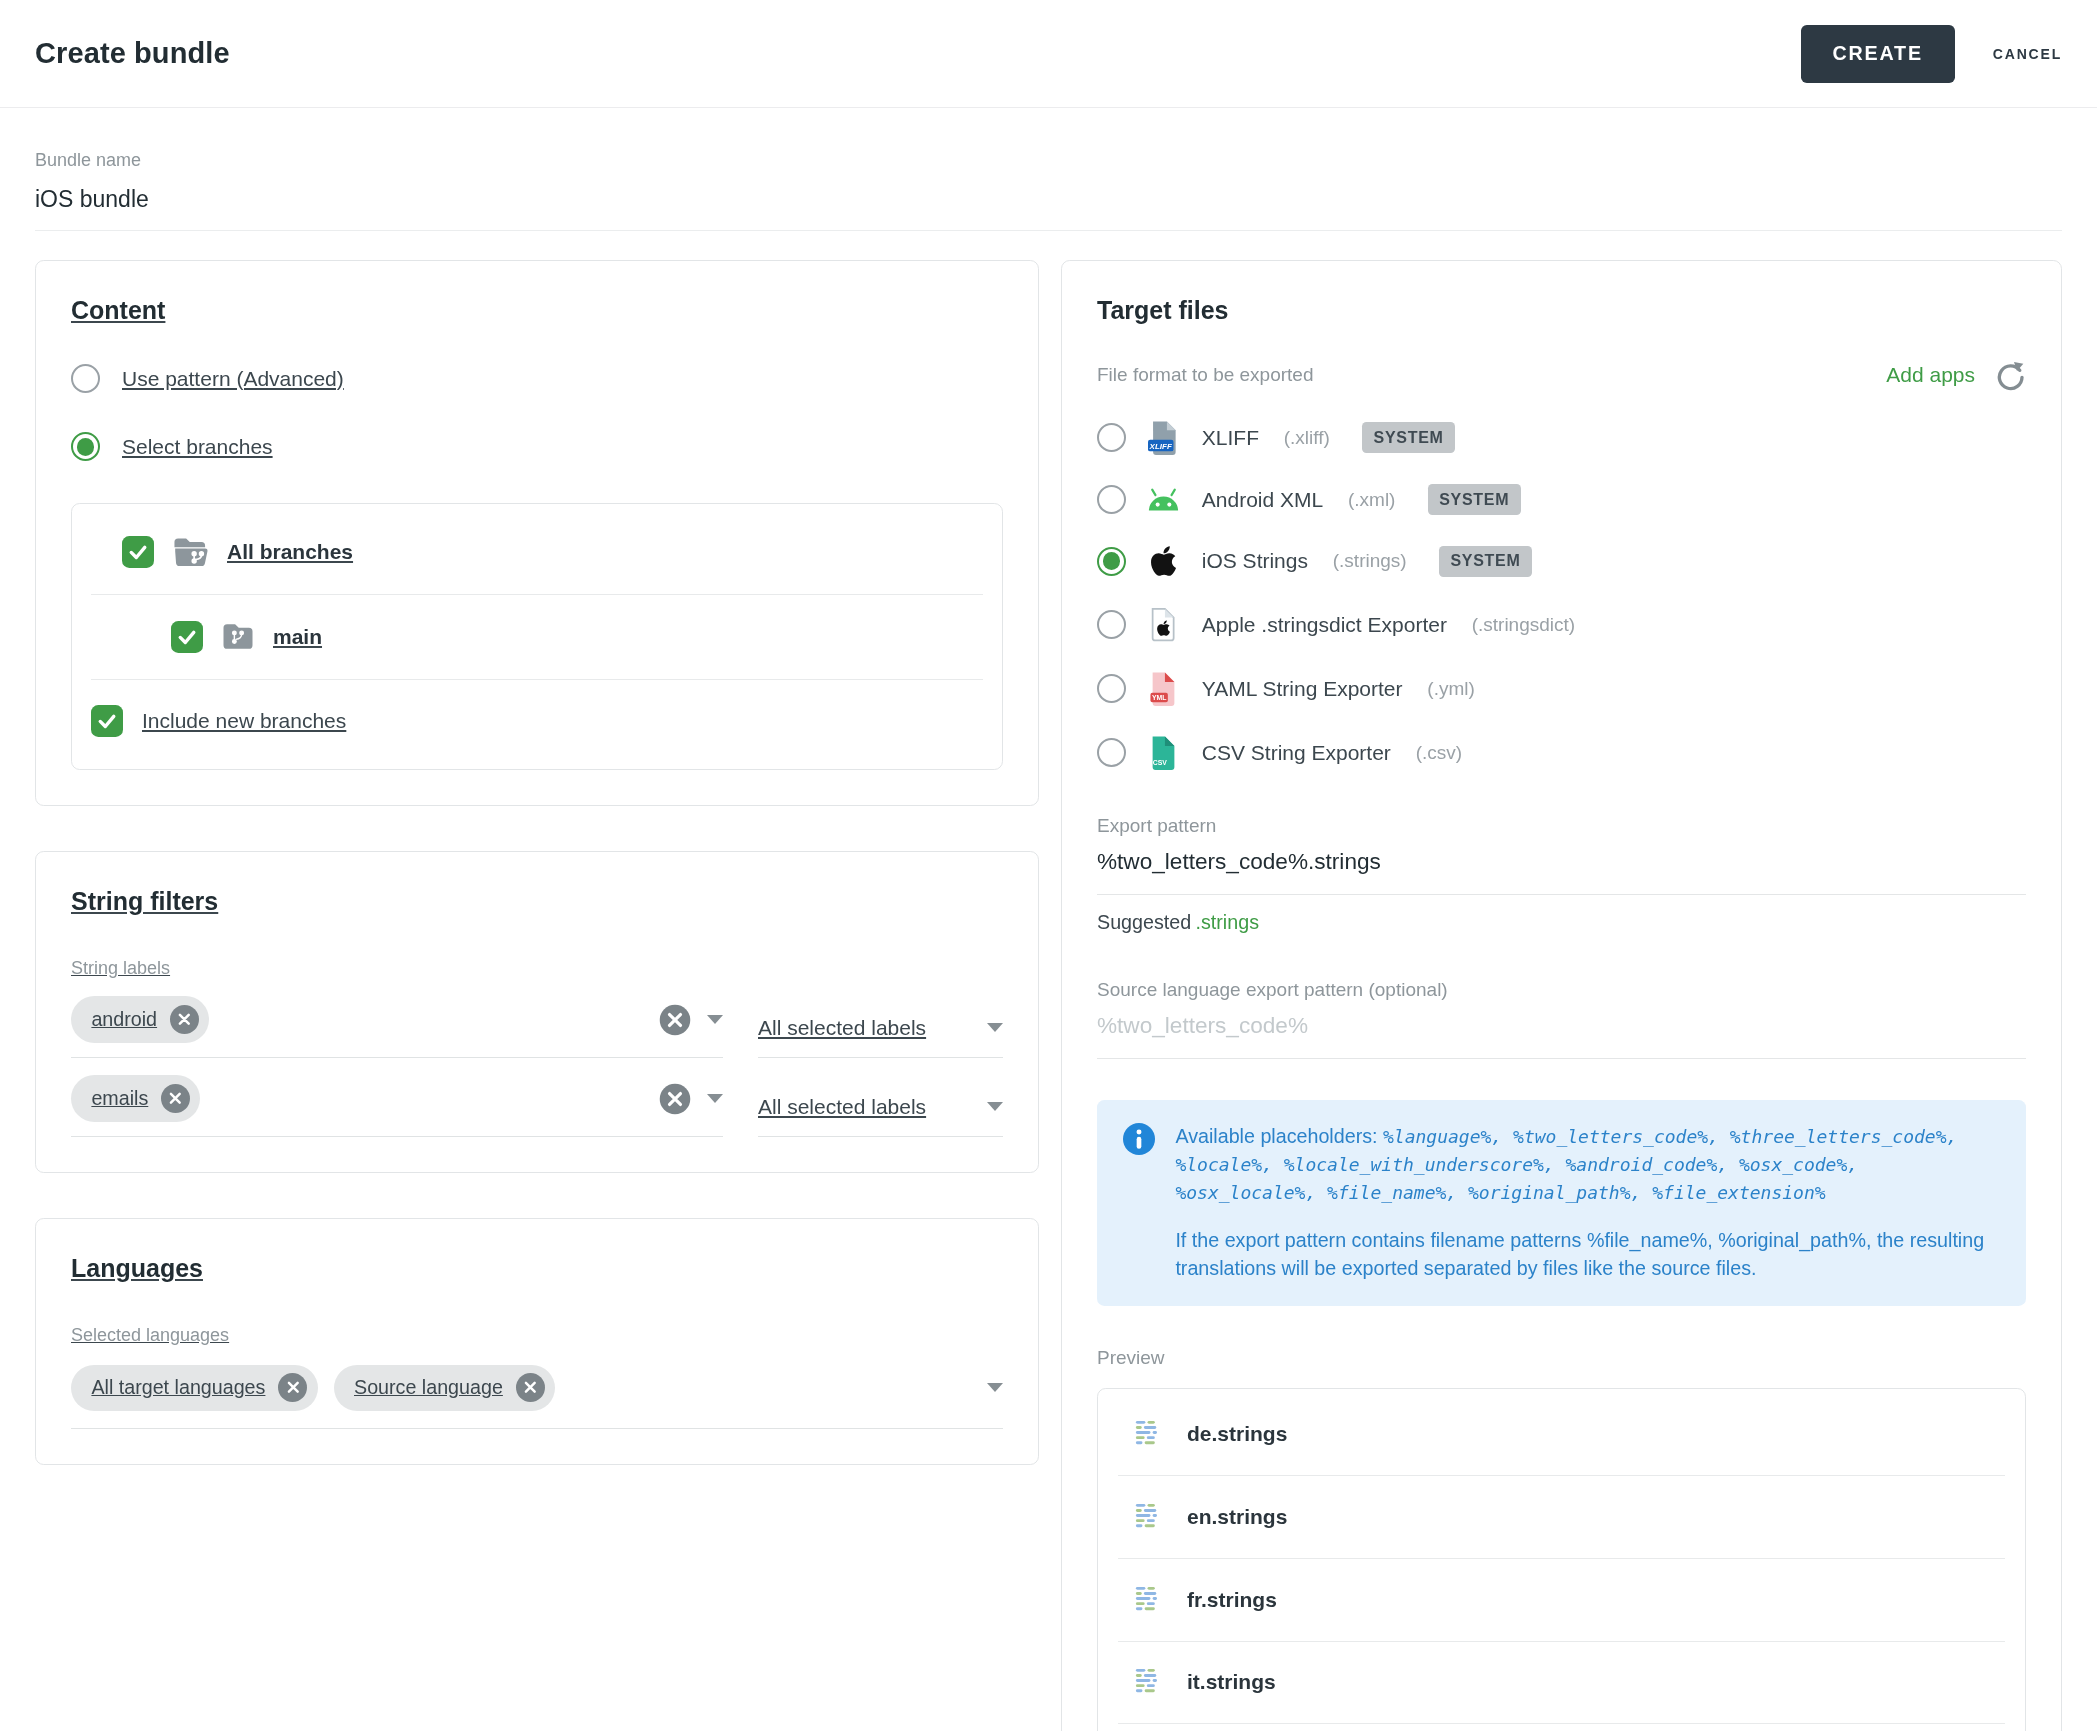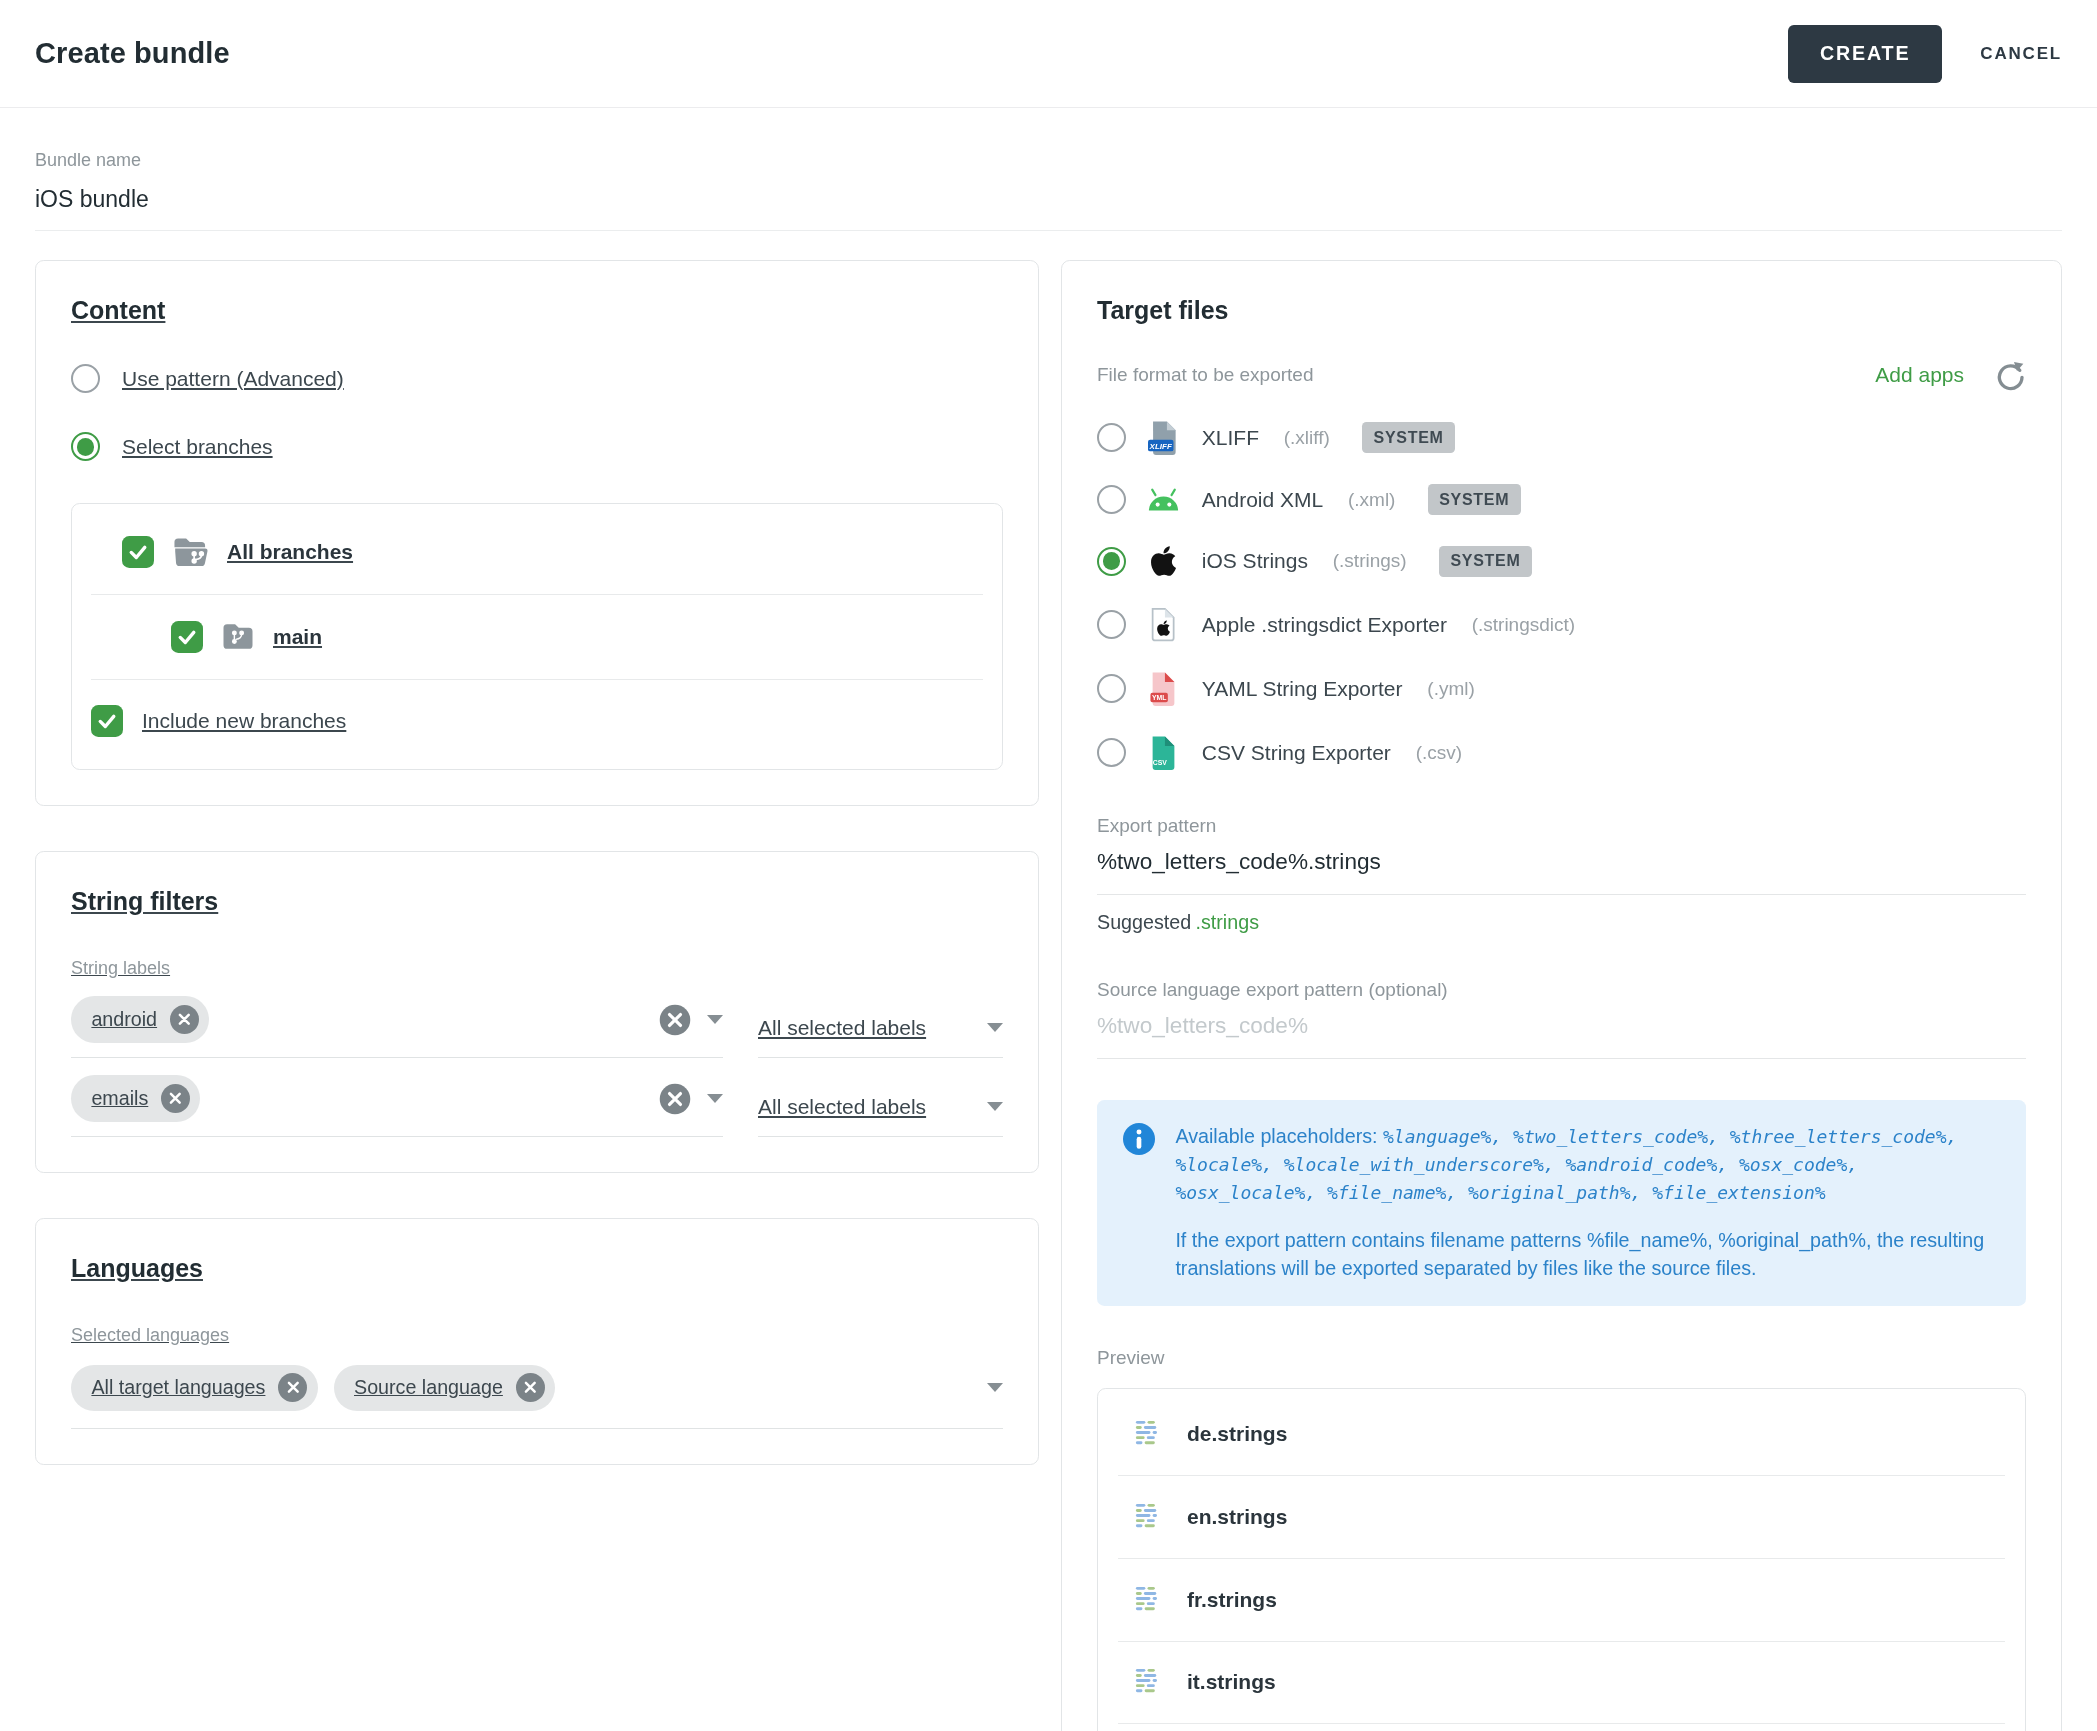--- a/index.html
+++ b/index.html
@@ -6,21 +6,21 @@
   html,body { background:#fff; }
   body { width:2097px; min-height:1732px; font-family:"Liberation Sans",sans-serif; color:#3c474e; }
 
   
   .header { height:108px; display:flex; align-items:center; justify-content:space-between;
             padding:0 35px; border-bottom:1.5px solid #ececee; }
   .page-title { font-size:29px; font-weight:700; color:#222d33; letter-spacing:0.1px; }
   .header-actions { display:flex; align-items:center; gap:38px; }
   .btn-create { background:#2d3943; color:#fff; font-family:inherit; font-size:19.7px; font-weight:700;
                 letter-spacing:1.8px; padding:17.5px 32px; border:none; border-radius:5.8px; cursor:pointer; }
-  .btn-cancel { background:none; border:none; font-family:inherit; color:#2d3943; font-size:17px;
+  .btn-cancel { background:none; border:none; font-family:inherit; color:#2d3943; font-size:14px;
                 font-weight:700; letter-spacing:1.8px; cursor:pointer; }
 
   
   .bundle-block { margin:42px 35px 0; }
   .small-label { font-size:18px; color:#8e969b; }
   .bundle-input { display:block; width:100%; border:none; outline:none; background:none;
                   font-family:inherit; font-size:23px; color:#222d33; padding:14.6px 0 17.5px;
                   border-bottom:1.5px solid #ebedee; }
 
   
@@ -67,21 +67,21 @@
             padding-bottom:17.5px; border-bottom:1.5px solid #e0e3e4; font-size:21px; color:#3c474e; cursor:pointer; }
 
   
   .lang-row { display:flex; align-items:center; padding-bottom:14.6px; border-bottom:1.5px solid #e0e3e4;
               margin-top:16px; min-height:67px; }
   .lang-row .caret { margin-left:auto; }
 
   
   .tf-subrow { display:flex; align-items:center; justify-content:space-between; margin-top:34px; }
   .tf-subrow .small-label { margin-top:0; font-size:19px; }
-  .add-apps-wrap { display:flex; align-items:center; gap:30px; }
+  .add-apps-wrap { display:flex; align-items:center; gap:19px; }
   .add-apps { font-size:21px; color:#3f9c46; cursor:pointer; }
   .format-row { display:flex; align-items:center; gap:20.4px; margin-top:29px; }
   .fmt-icon { width:35px; display:flex; justify-content:center; }
   .fmt-name { font-size:21px; color:#3c474e; }
   .fmt-ext { font-size:19px; color:#9aa1a6; margin-left:4.4px; }
   .badge { background:#c2c6c9; color:#3f4a52; font-size:16px; font-weight:700; letter-spacing:0.7px;
            border-radius:4.4px; padding:6.6px 11.7px; margin-left:11.7px; }
 
   .block-label { font-size:19px; color:#8e969b; margin-top:45px; }
   .pattern-input { display:block; width:100%; border:none; outline:none; background:none; font-family:inherit;

